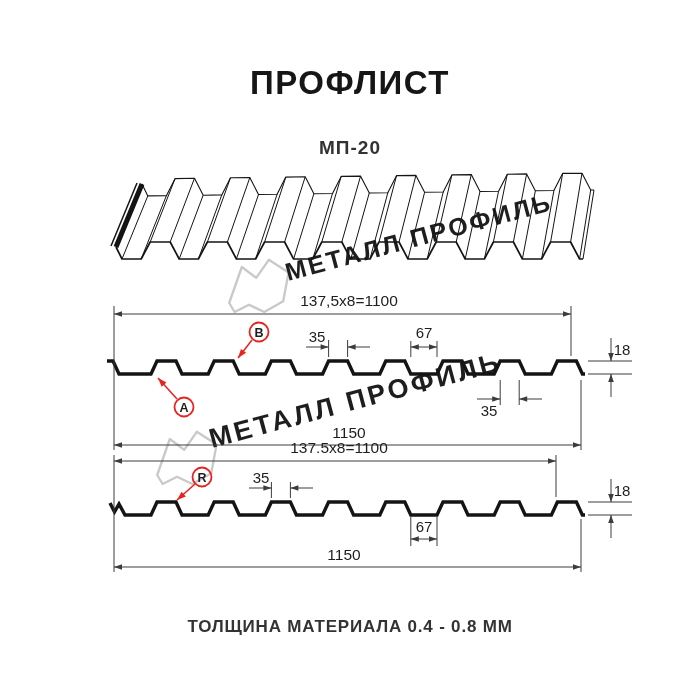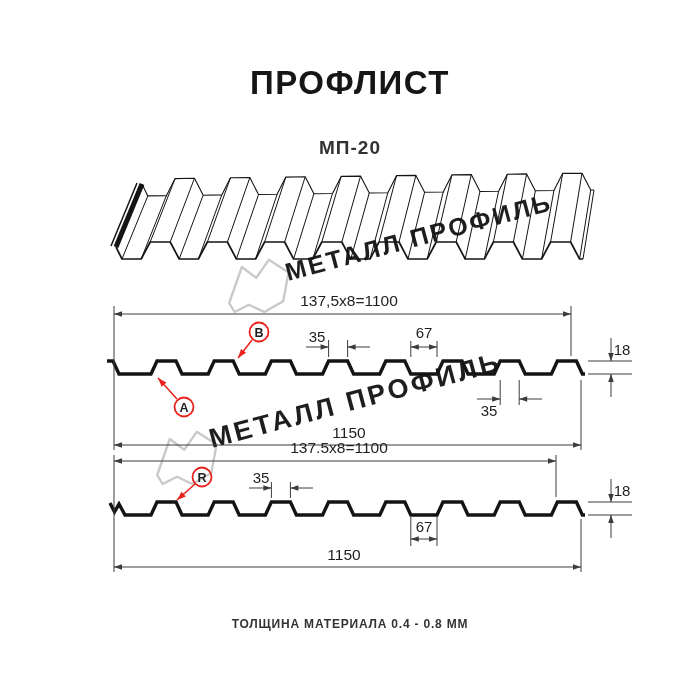--- a/index.html
+++ b/index.html
@@ -3,21 +3,21 @@
 <meta charset="utf-8">
 <style>
   html,body{margin:0;padding:0;background:#ffffff;}
   .canvas{position:relative;width:700px;height:700px;background:#ffffff;overflow:hidden;
           font-family:"Liberation Sans",sans-serif;}
   .title{position:absolute;top:64px;left:0;width:700px;text-align:center;
          font-size:33px;font-weight:800;letter-spacing:1.5px;color:#161616;}
   .subtitle{position:absolute;top:97px;left:0;width:700px;text-align:center;
          font-size:19px;font-weight:600;letter-spacing:1px;color:#323232;margin-top:40px;}
   .footer-note{position:absolute;top:617px;left:0;width:700px;text-align:center;
-         font-size:12px;font-weight:600;letter-spacing:0.8px;color:#333333;}
+         font-size:17px;font-weight:600;letter-spacing:0.8px;color:#333333;}
   svg.drawing{position:absolute;left:0;top:0;}
   svg text{font-family:"Liberation Sans",sans-serif;fill:#1e1e1e;}
   text.dim{font-size:15px;}
   text.dimw{font-size:15.5px;}
   text.marker-letter{font-size:12.5px;font-weight:bold;}
   text.wm{font-size:25px;font-weight:bold;letter-spacing:2.5px;}
   text.wm2{font-size:27px;letter-spacing:3px;}
 </style>
 </head>
 <body>

